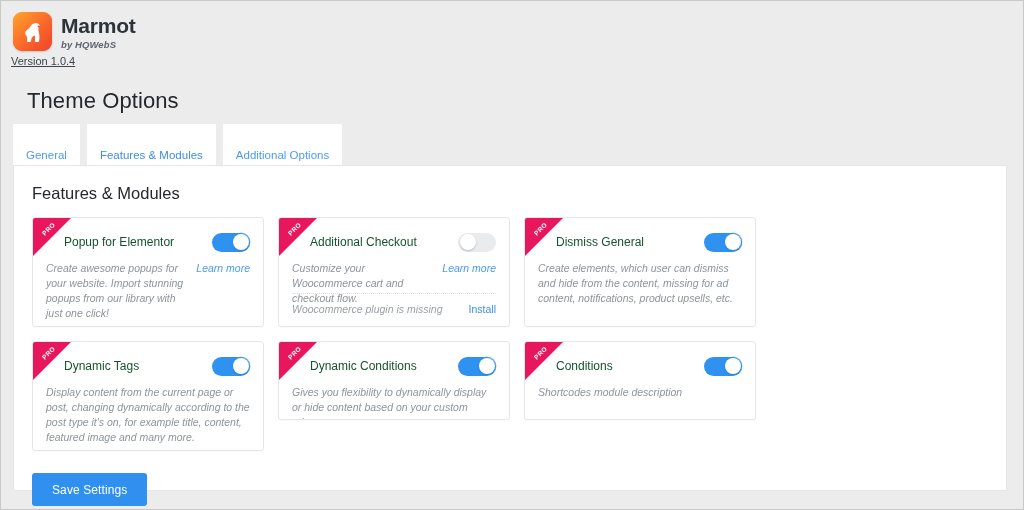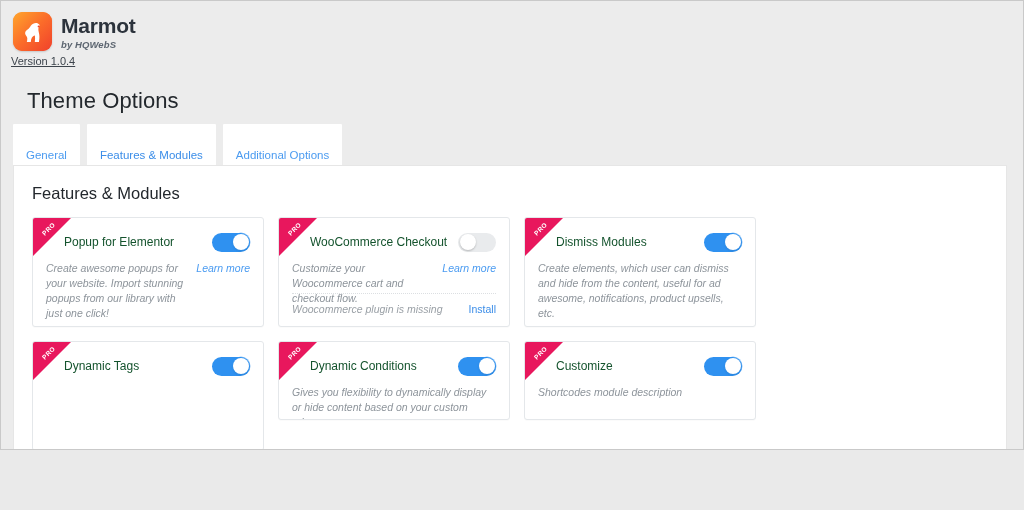--- a/index.html
+++ b/index.html
@@ -13,21 +13,21 @@
   body {
     font-family: "Liberation Sans", sans-serif;
     background: #eaeaea;
     color: #31383f;
     -webkit-font-smoothing: antialiased;
   }
 
   .page {
     position: relative;
     width: 1024px;
-    height: 450px;
+    height: 510px;
     background: #ececec;
     border: 1px solid #c9c9c9;
     overflow: hidden;
   }
 
   
   .brand {
     position: absolute;
     left: 12px;
     top: 11px;
@@ -356,79 +356,80 @@
           <span class="desc-text">Create awesome popups for your website. Import stunning popups from our library with just one click!</span>
           <a class="learn-more">Learn more</a>
         </div>
       </div>
 
       <div class="card row1">
         <div class="pro-ribbon">
           <span class="pro-label">PRO</span>
         </div>
         <div class="card-head">
-          <span class="card-title">WooCommerce Checkout</span>
+          <span class="card-title">Additional Checkout</span>
           <div class="toggle">
             <span class="knob"></span>
           </div>
         </div>
         <div class="card-desc with-link">
           <span class="desc-text">Customize your Woocommerce cart and checkout flow.</span>
           <a class="learn-more">Learn more</a>
         </div>
         <div class="card-footer">
           <span class="footer-note">Woocommerce plugin is missing</span>
           <a class="install-link">Install</a>
         </div>
       </div>
 
       <div class="card row1">
         <div class="pro-ribbon">
           <span class="pro-label">PRO</span>
         </div>
         <div class="card-head">
-          <span class="card-title">Dismiss Modules</span>
+          <span class="card-title">Dismiss General</span>
           <div class="toggle on">
             <span class="knob"></span>
           </div>
         </div>
-        <div class="card-desc">Create elements, which user can dismiss and hide from the content, useful for ad awesome, notifications, product upsells, etc.</div>
+        <div class="card-desc">Create elements, which user can dismiss and hide from the content, missing for ad content, notifications, product upsells, etc.</div>
       </div>
 
       <div class="card row1">
         <div class="pro-ribbon">
           <span class="pro-label">PRO</span>
         </div>
         <div class="card-head">
           <span class="card-title">Dynamic Tags</span>
           <div class="toggle on">
             <span class="knob"></span>
           </div>
         </div>
+        <div class="card-desc">Display content from the current page or post, changing dynamically according to the post type it's on, for example title, content, featured image and many more.</div>
       </div>
 
       <div class="card row2">
         <div class="pro-ribbon">
           <span class="pro-label">PRO</span>
         </div>
         <div class="card-head">
           <span class="card-title">Dynamic Conditions</span>
           <div class="toggle on">
             <span class="knob"></span>
           </div>
         </div>
         <div class="card-desc">Gives you flexibility to dynamically display or hide content based on your custom rules.</div>
       </div>
 
       <div class="card row2">
         <div class="pro-ribbon">
           <span class="pro-label">PRO</span>
         </div>
         <div class="card-head">
-          <span class="card-title">Customize</span>
+          <span class="card-title">Conditions</span>
           <div class="toggle on">
             <span class="knob"></span>
           </div>
         </div>
         <div class="card-desc">Shortcodes module description</div>
       </div>
 
     </div>
 
     <div class="save-wrap">

